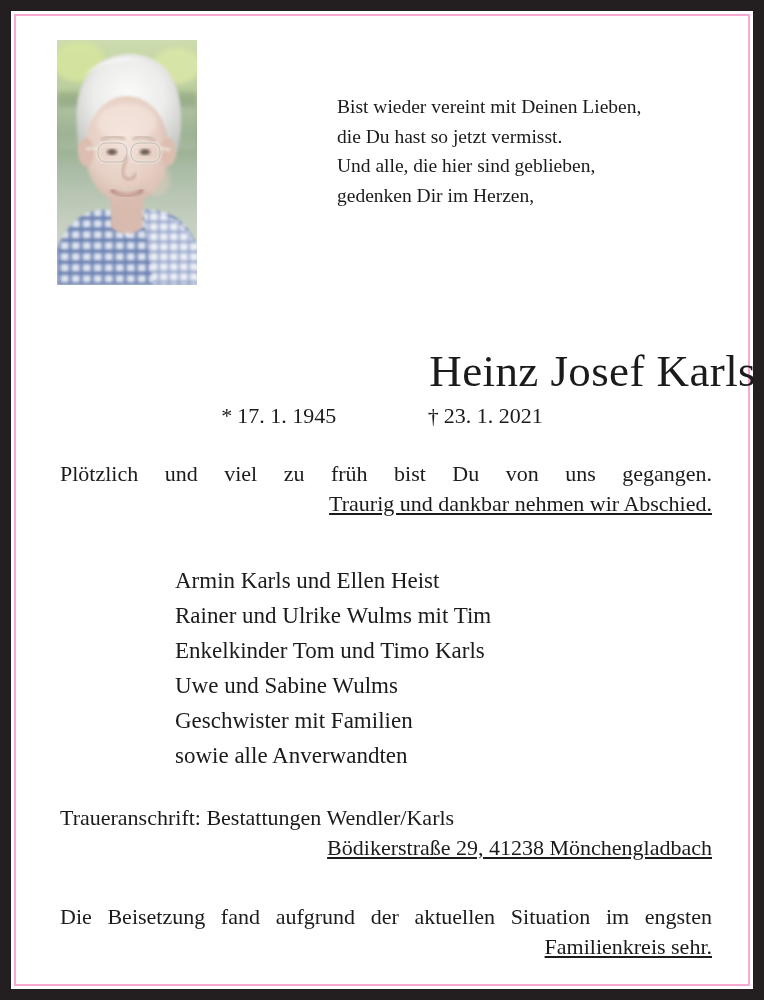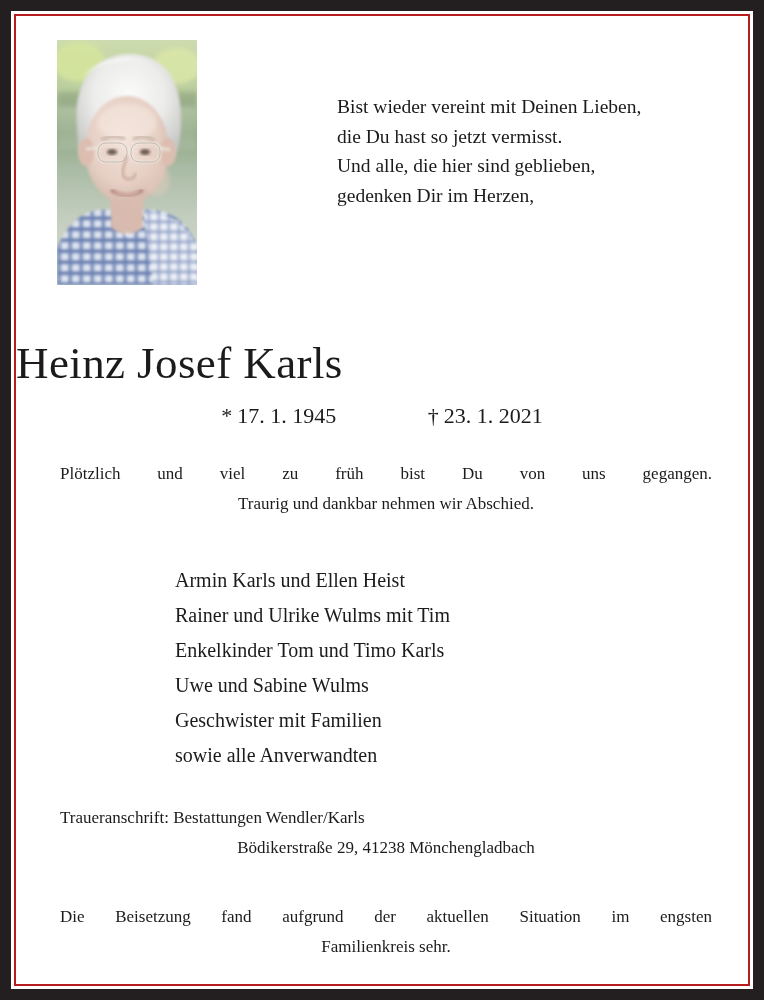--- a/index.html
+++ b/index.html
@@ -28,21 +28,21 @@
     box-sizing: border-box;
     width: 100%;
     height: 100%;
     background: #ffffff;        
     padding: 3px;
   }
   .frame-inner-rule {
     box-sizing: border-box;
     width: 100%;
     height: 100%;
-    border: 2px solid #b91c1c;  
+    border: 2px solid #f9a8d4;  
     background: #ffffff;
   }
   .card {
     position: relative;
     box-sizing: border-box;
     width: 100%;
     height: 100%;
     background: #ffffff;
   }
 
@@ -69,70 +69,70 @@
     text-align: left;
     white-space: nowrap;
   }
 
   
   .deceased-name {
     position: absolute;
     left: 0;
     top: 320px;
     width: 100%;
-    text-align: left;
+    text-align: right;
     font-size: 45px;
     line-height: 54px;
     letter-spacing: 0.4px;
     font-weight: normal;
-    margin: 0;
+    margin: 8px;
   }
 
   
   .life-dates {
     position: absolute;
     left: 0;
     top: 386px;
     width: 100%;
     text-align: center;
     font-size: 22px;
     line-height: 28px;
   }
   .date-birth { margin-right: 86px; }
   .date-sym { margin-right: 5px; }
 
   
   .body-block {
     position: absolute;
     left: 44px;
     width: 652px;
-    font-size: 17px;
+    font-size: 22px;
     line-height: 30px;
     text-align: justify;
   }
   .body-block > div { text-align: justify; }
-  .body-block > div:last-child { text-align: center; }
+  .body-block > div:last-child { text-align: right; text-decoration: underline; }
   
   .justify-line {
     text-align: justify;
     text-align-last: justify;
   }
   .plain-line { text-align: left; }
 
   #farewell-block { top: 443px; }
   #address-block  { top: 787px; }
   #burial-block   { top: 886px; }
 
   
   .mourners {
     position: absolute;
     left: 159px;
     top: 547px;
     width: 480px;
-    font-size: 20px;
+    font-size: 23px;
     line-height: 35px;
     text-align: left;
     white-space: nowrap;
   }
 </style>
 </head>
 <body>
 
 <div class="obituary-frame">
   <div class="frame-gap">

